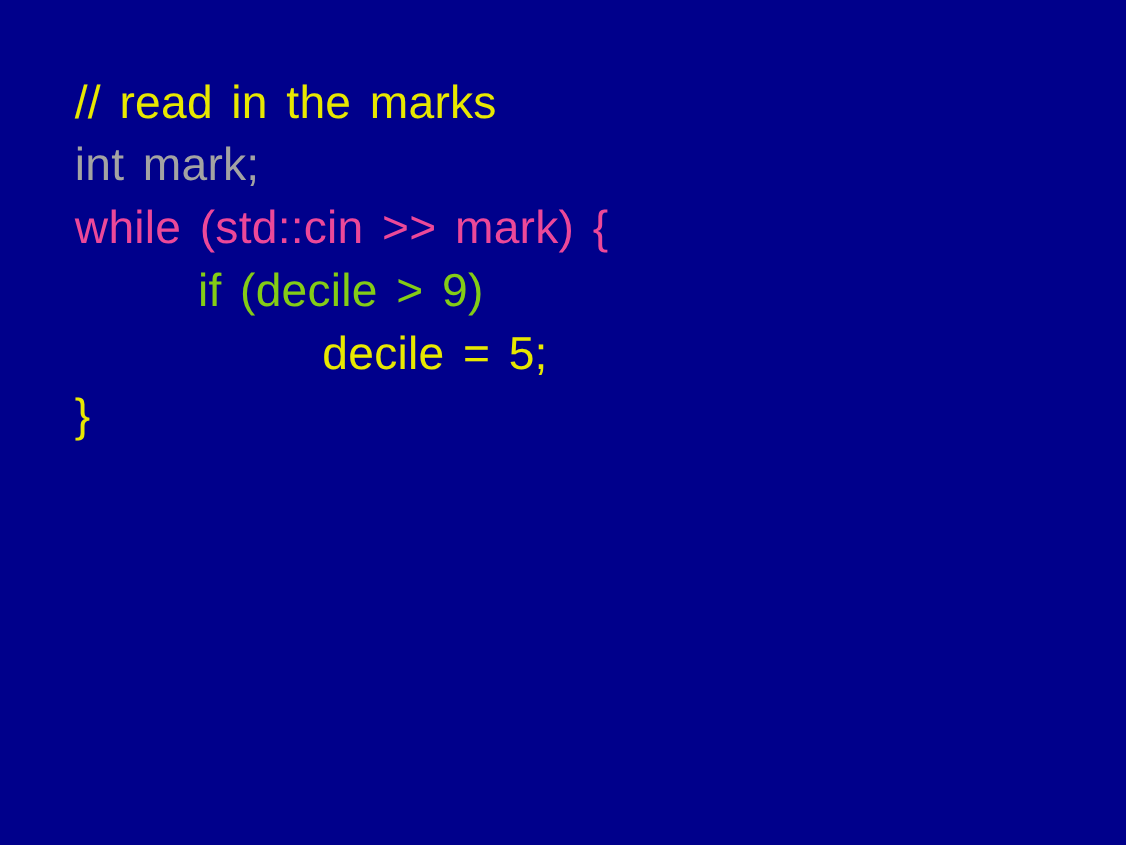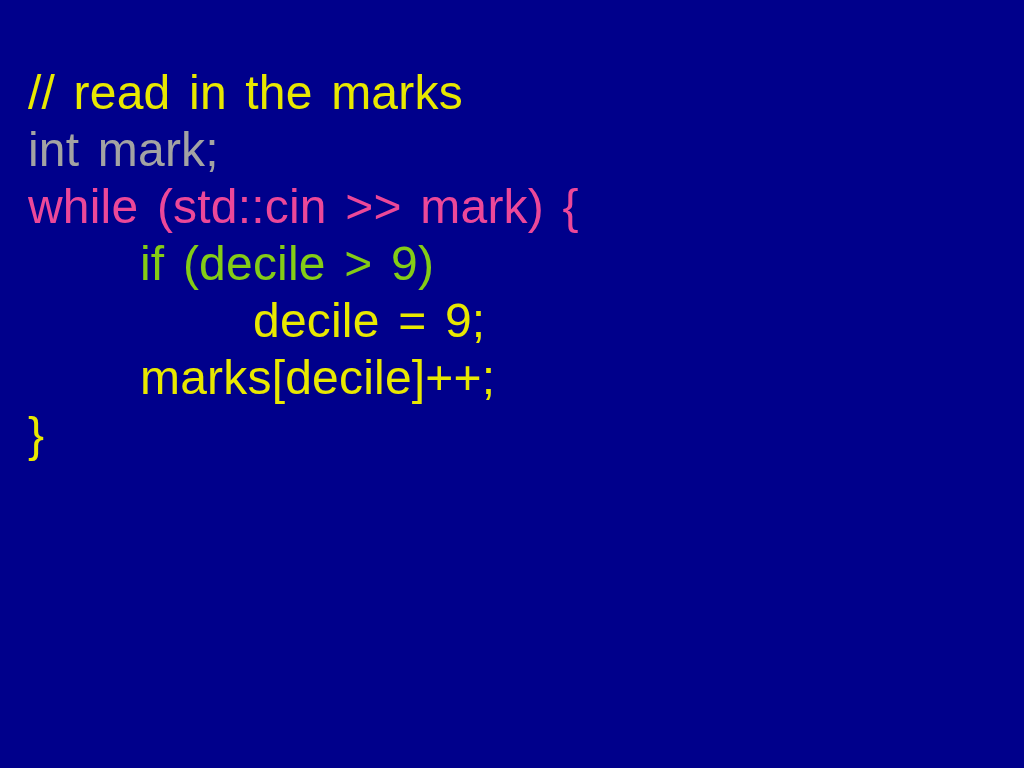--- a/index.html
+++ b/index.html
@@ -23,42 +23,42 @@
   }
   #code-block {
     position: absolute;
     left: 28px;
     top: 64px;
     width: 980px;
   }
   .code-line {
     color: #e8e800;
     font-family: "Liberation Sans", sans-serif;
-    font-size: 48px;
+    font-size: 42px;
     line-height: 57px;
     height: 57px;
     white-space: pre;
     letter-spacing: 0.2px;
     word-spacing: 5px;
     font-weight: normal;
+    margin-left: 40px;
   }
   .code-line.blank {
     color: transparent;
   }
   .indent-0 { padding-left: 0px; }
   .indent-1 { padding-left: 112px; }
   .indent-2 { padding-left: 225px; }
 </style>
 </head>
 <body style="background: rgb(0, 0, 139);">
 
 <div id="slide" style="background: rgb(0, 0, 139);">
   <div id="code-block">
       <div class="code-line indent-0" style="color: rgb(232, 232, 0);">// read in the marks</div>
       <div class="code-line indent-0" style="color: #a3a3a3;">int mark;</div>
       <div class="code-line indent-0" style="color: #ec4899;">while (std::cin &gt;&gt; mark) {</div>
       <div class="code-line indent-1" style="color: #84cc16;">if (decile &gt; 9)</div>
-      <div class="code-line indent-2" style="color: rgb(232, 232, 0);">decile = 9;</div>
-      <div class="code-line indent-1" style="color: rgb(232, 232, 0);">marks[decile]++;</div>
+      <div class="code-line indent-2" style="color: rgb(232, 232, 0);">decile = 5;</div>
       <div class="code-line indent-0" style="color: rgb(232, 232, 0);">}</div>
       <div class="code-line indent-0 blank"></div>
     </div>
 </div>
 
 </body></html>

